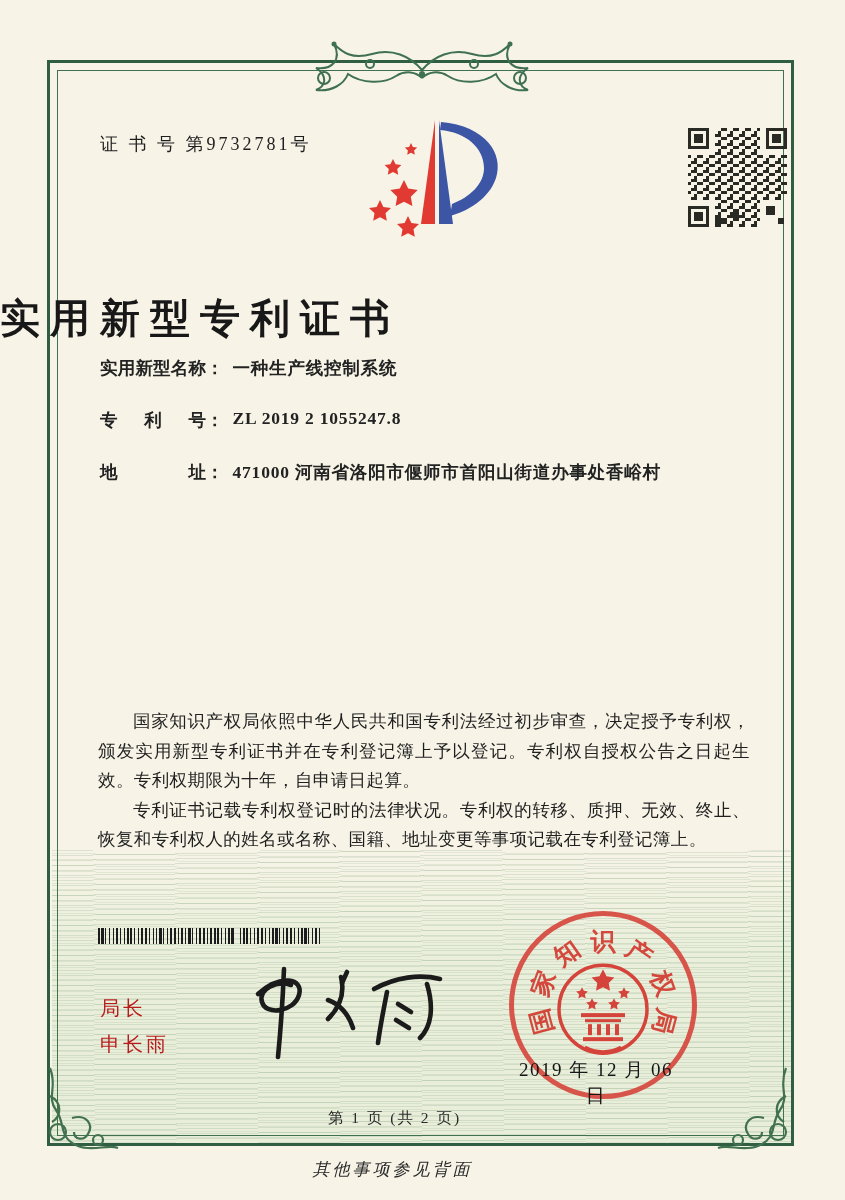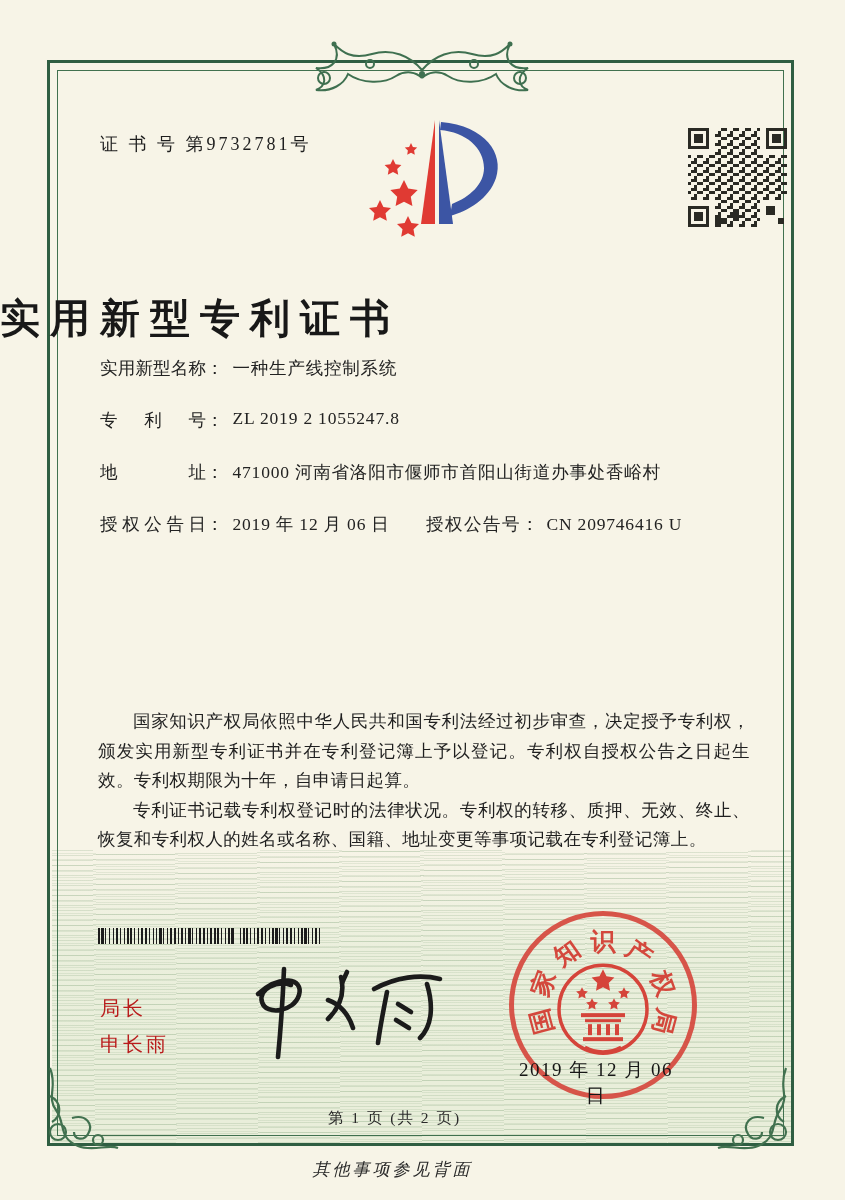--- a/index.html
+++ b/index.html
@@ -41,21 +41,21 @@
 
   .title {
     left:0; top:256px; width:845px;
     text-align:left;
     font-size:40px; font-weight:bold; letter-spacing:10px;
     color:#181818;
     margin-top:35px;
   }
 
   
-  .fields { left:100px; top:356px; width:660px; }
+  .fields { left:100px; top:356px; width:660px;font-weight:bold; }
   .frow { position:relative; height:24px; margin-bottom:28px; font-size:17.5px; color:#222; white-space:nowrap; }
   .flabel {
     display:inline-block; width:106px;
     text-align:justify; text-align-last:justify;
     vertical-align:top;
   }
   .fcolon { display:inline-block; vertical-align:top; }
   .fvalue { display:inline-block; margin-left:9px; letter-spacing:0.8px; vertical-align:top; }
   .grant-group { position:absolute; left:326px; top:0; white-space:nowrap; }
   .grant-group .glabel { letter-spacing:1.5px; }
@@ -217,26 +217,20 @@
 
 <div class="abs fields">
   <div class="frow">
     <span class="flabel">实用新型名称</span><span class="fcolon">：</span><span class="fvalue">一种生产线控制系统</span>
   </div>
   <div class="frow">
     <span class="flabel">专利号</span><span class="fcolon">：</span><span class="fvalue">ZL 2019 2 1055247.8</span>
   </div>
   <div class="frow">
     <span class="flabel">地址</span><span class="fcolon">：</span><span class="fvalue">471000 河南省洛阳市偃师市首阳山街道办事处香峪村</span>
-  </div>
-  <div class="frow">
-    <span class="flabel">授权公告日</span><span class="fcolon">：</span><span class="fvalue">2019 年 12 月 06 日</span>
-    <span class="grant-group">
-      <span class="glabel">授权公告号</span><span>：</span><span class="gvalue">CN 209746416 U</span>
-    </span>
   </div>
 </div>
 
 <div class="abs notice">
   <p>国家知识产权局依照中华人民共和国专利法经过初步审查，决定授予专利权，颁发实用新型专利证书并在专利登记簿上予以登记。专利权自授权公告之日起生效。专利权期限为十年，自申请日起算。</p>
   <p>专利证书记载专利权登记时的法律状况。专利权的转移、质押、无效、终止、恢复和专利权人的姓名或名称、国籍、地址变更等事项记载在专利登记簿上。</p>
 </div>
 
 <div class="abs barcode"></div>
 

